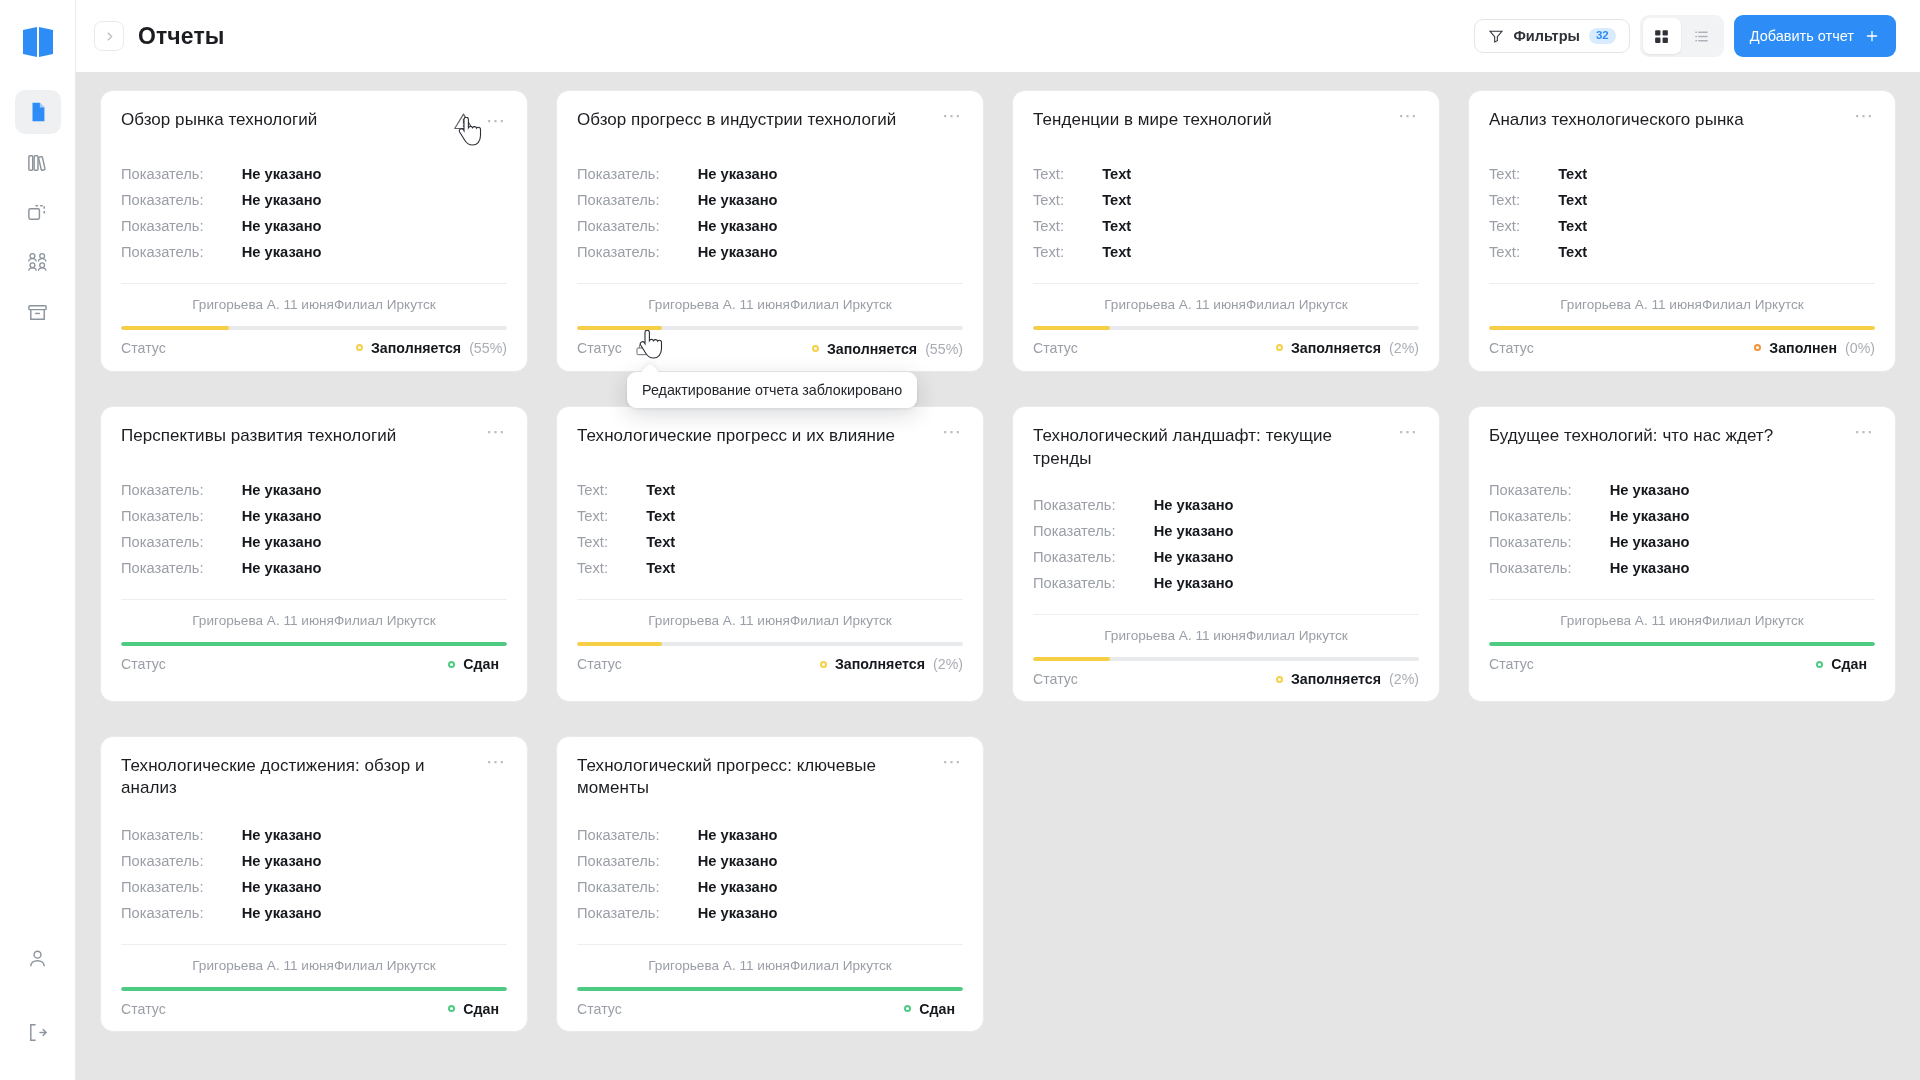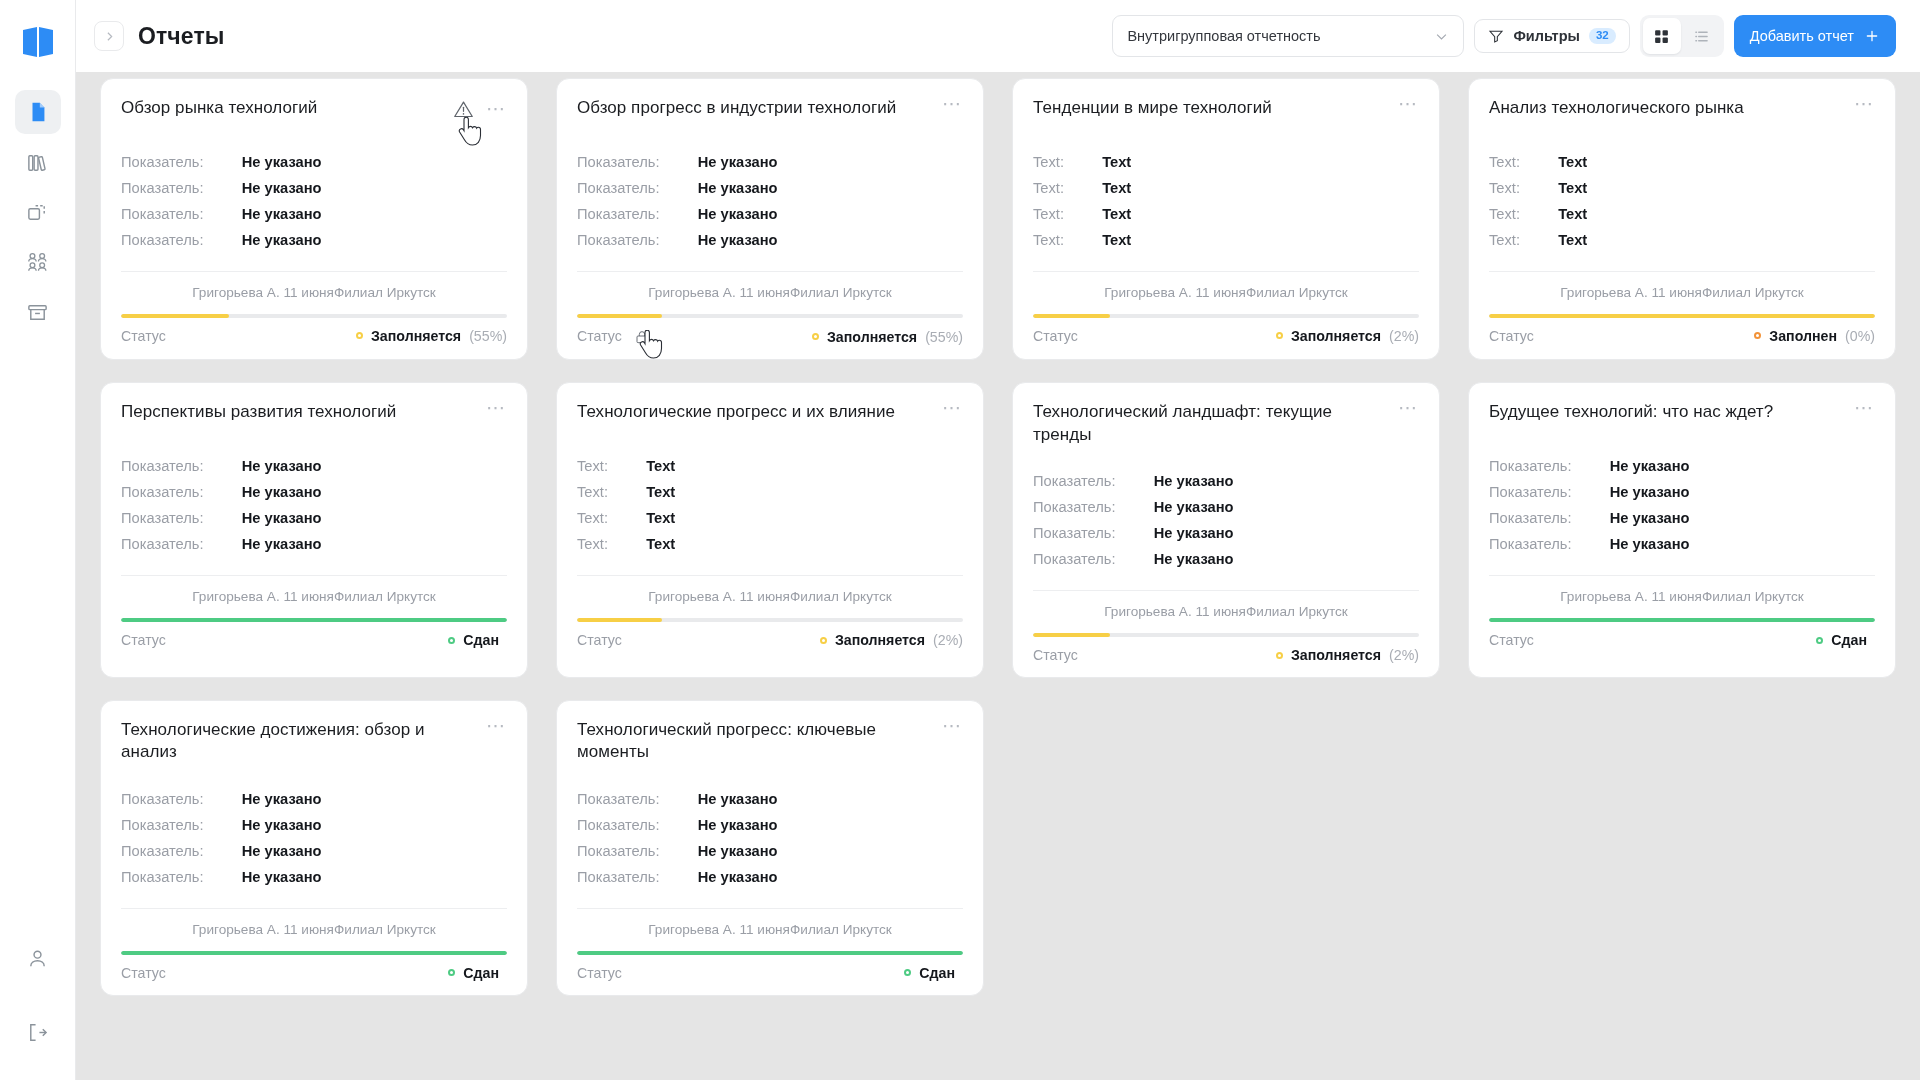--- a/index.html
+++ b/index.html
@@ -90,20 +90,21 @@
     gap: 22px 28px;
     align-content: start;
   }
 
   .card {
     background: #ffffff; border: 1px solid #e9eaec; border-radius: 13px;
     padding: 18px 20px 14px 20px;
     display: flex; flex-direction: column;
     position: relative;
     min-height: 0;
+    margin-top: 12px;
   }
   .card-head { display: flex; align-items: flex-start; gap: 10px; min-height: 30px; }
   .card-title {
     font-size: 17px; color: #1b1d21; line-height: 1.32; flex: 1;
     letter-spacing: .05px;
   }
   .card-head-icons { display: flex; align-items: center; gap: 12px; padding-top: 2px; flex: 0 0 auto; }
   .warn-icon { cursor: pointer; display: block; }
   .dots {
     color: #b6bac1; font-size: 19px; letter-spacing: 2px; line-height: 10px;
@@ -234,26 +235,20 @@
     <header class="topbar">
       <div class="crumb-btn">
         <svg width="13" height="13" viewBox="0 0 24 24" fill="none" stroke="#b6bac1" stroke-width="2.2">
           <path d="M9 5l7 7-7 7"></path>
         </svg>
       </div>
       <h1 class="page-title">Отчеты</h1>
 
       <div class="topbar-right">
 
-        <div class="select-box">
-          <span class="val">Внутригрупповая отчетность</span>
-          <svg width="15" height="15" viewBox="0 0 24 24" fill="none" stroke="#a3a8b0" stroke-width="1.8">
-            <path d="M5 9l7 7 7-7"></path>
-          </svg>
-        </div>
 
         <div class="filters-btn">
           <svg width="16" height="16" viewBox="0 0 24 24" fill="none" stroke="#2e3238" stroke-width="1.6">
             <path d="M3 5h18l-7 8v6l-4 2v-8z"></path>
           </svg>
           <span class="label">Фильтры</span>
           <span class="badge">32</span>
         </div>
 
         <div class="view-toggle">
@@ -749,20 +744,21 @@
       <span class="status-val">
         <span class="dot" style="border-color:#4ecb83"></span>
         <span class="status-name">Сдан</span>
         <span class="status-pct"></span>
       </span>
     </div>
         </div>
       </section>
   </div>
 
+  <div class="tooltip" id="tooltip-locked">Редактирование отчета заблокировано</div>
 
   <svg class="cursor" id="cursor-1" width="26" height="30" viewBox="0 0 26 30">
     <path d="M8 2.5c0-1.3 1-2.3 2.2-2.3s2.2 1 2.2 2.3v8.2c.5-.9 1.2-1.3 2.1-1.3 1 0 1.7.5 2 1.4.5-.8 1.2-1.2 2-1.2 1.1 0 1.9.6 2.1 1.6.4-.6 1-1 1.8-1 1.2 0 2.1 1 2.1 2.3v6.1c0 5.3-3 9.4-8 9.4-4 0-6.3-2-8.2-5.5L3.6 15c-.6-1.1-.2-2.4.9-3 1-.6 2.2-.3 2.9.7l.6 1z" fill="#ffffff" stroke="#2b2f36" stroke-width="1.1"></path>
   </svg>
   <svg class="cursor" id="cursor-2" width="26" height="30" viewBox="0 0 26 30">
     <path d="M8 2.5c0-1.3 1-2.3 2.2-2.3s2.2 1 2.2 2.3v8.2c.5-.9 1.2-1.3 2.1-1.3 1 0 1.7.5 2 1.4.5-.8 1.2-1.2 2-1.2 1.1 0 1.9.6 2.1 1.6.4-.6 1-1 1.8-1 1.2 0 2.1 1 2.1 2.3v6.1c0 5.3-3 9.4-8 9.4-4 0-6.3-2-8.2-5.5L3.6 15c-.6-1.1-.2-2.4.9-3 1-.6 2.2-.3 2.9.7l.6 1z" fill="#ffffff" stroke="#2b2f36" stroke-width="1.1"></path>
   </svg>
 
 </div>
 

